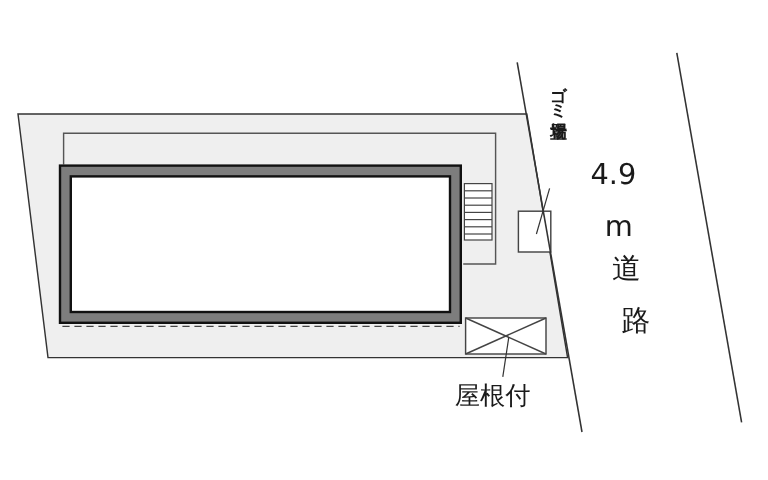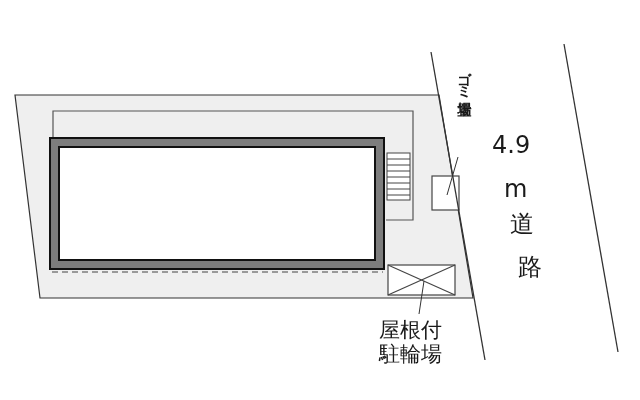--- a/index.html
+++ b/index.html
@@ -54,14 +54,13 @@
   <line x1="564" y1="44" x2="618" y2="352" stroke="#333" stroke-width="1.3"></line>
 </svg>
 
 <div class="lbl vert garbage">ゴミ置場</div>
 <div class="lbl road-w">4.9</div>
 <div class="lbl road-m">m</div>
 <div class="lbl road-1">道</div>
 <div class="lbl road-2">路</div>
 <div class="lbl bike">
   <div>屋根付</div>
-  <div>駐輪場</div>
 </div>
 
 </body></html>

